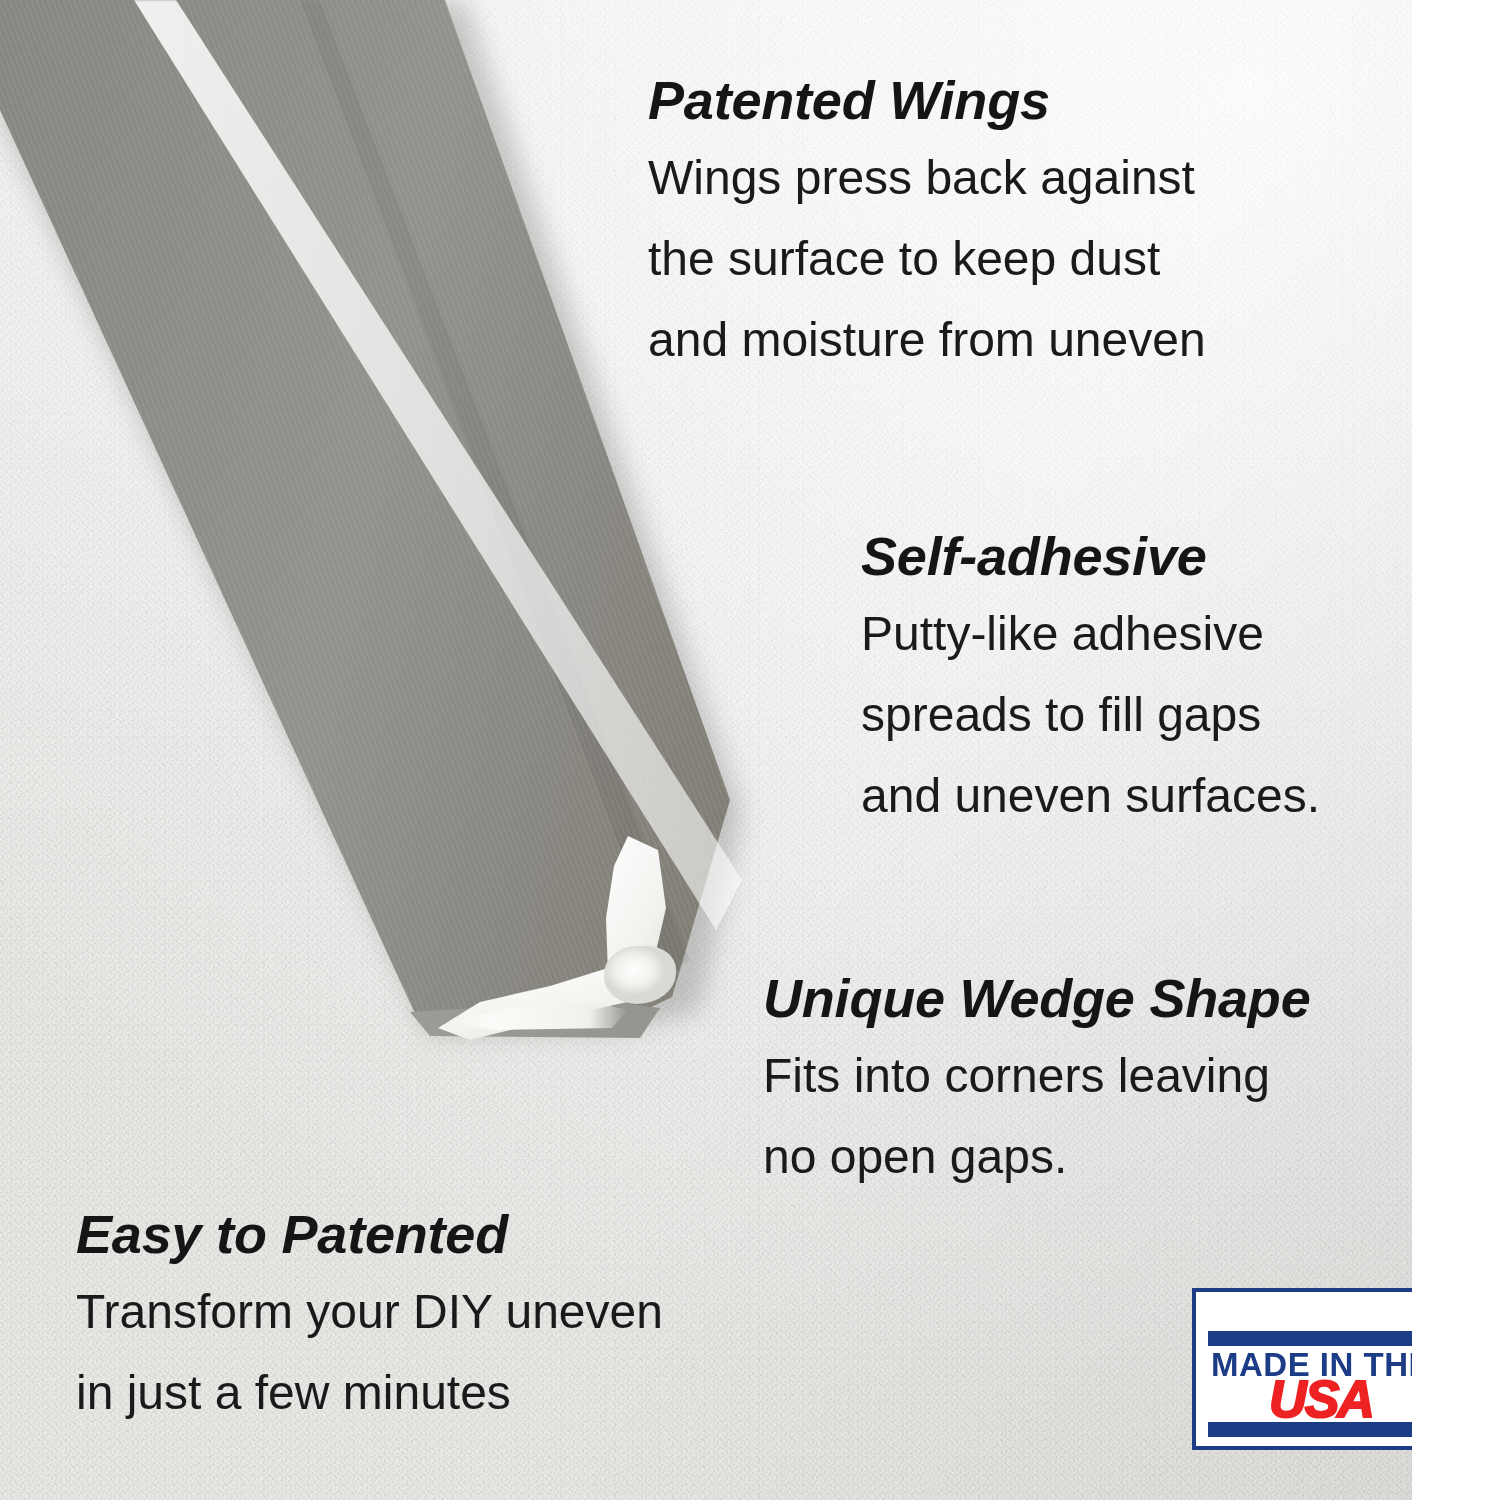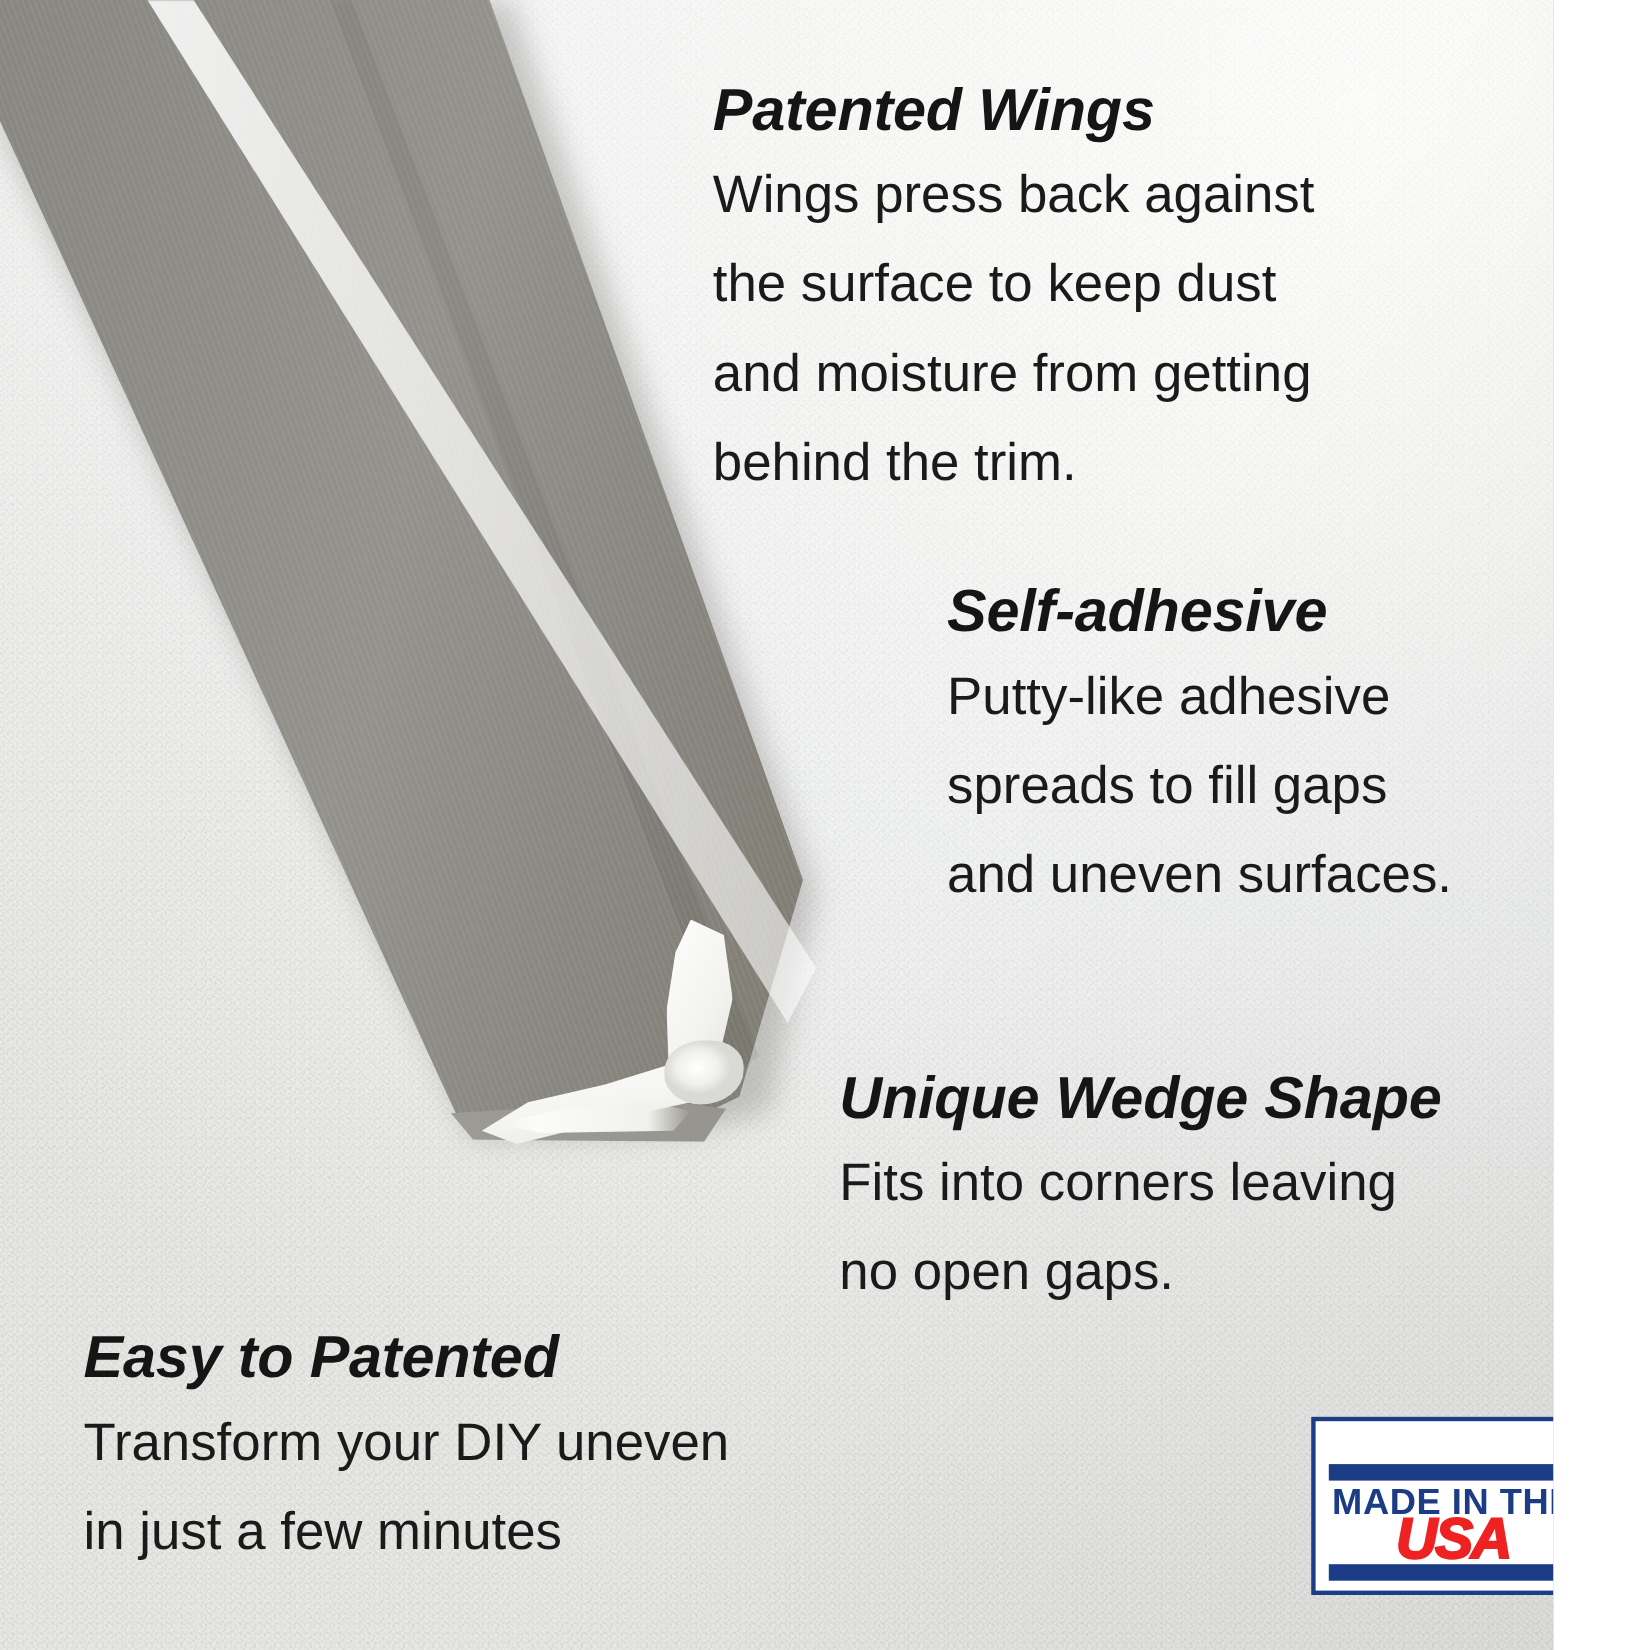--- a/index.html
+++ b/index.html
@@ -208,22 +208,21 @@
     <div class="putty-b"></div>
     <div class="putty-c"></div>
     <div class="putty-d"></div>
   </div>
 
   <div class="feature" id="f-wings">
     <h2>Patented Wings</h2>
     <p>
       <span>Wings press back against</span>
       <span>the surface to keep dust</span>
-      <span>and moisture from getting</span>
-      <span>behind the trim.</span>
+      <span>and moisture from uneven</span>
     </p>
   </div>
 
   <div class="feature" id="f-wedge">
     <h2>Unique Wedge Shape</h2>
     <p>
       <span>Fits into corners leaving</span>
       <span>no open gaps.</span>
     </p>
   </div>

